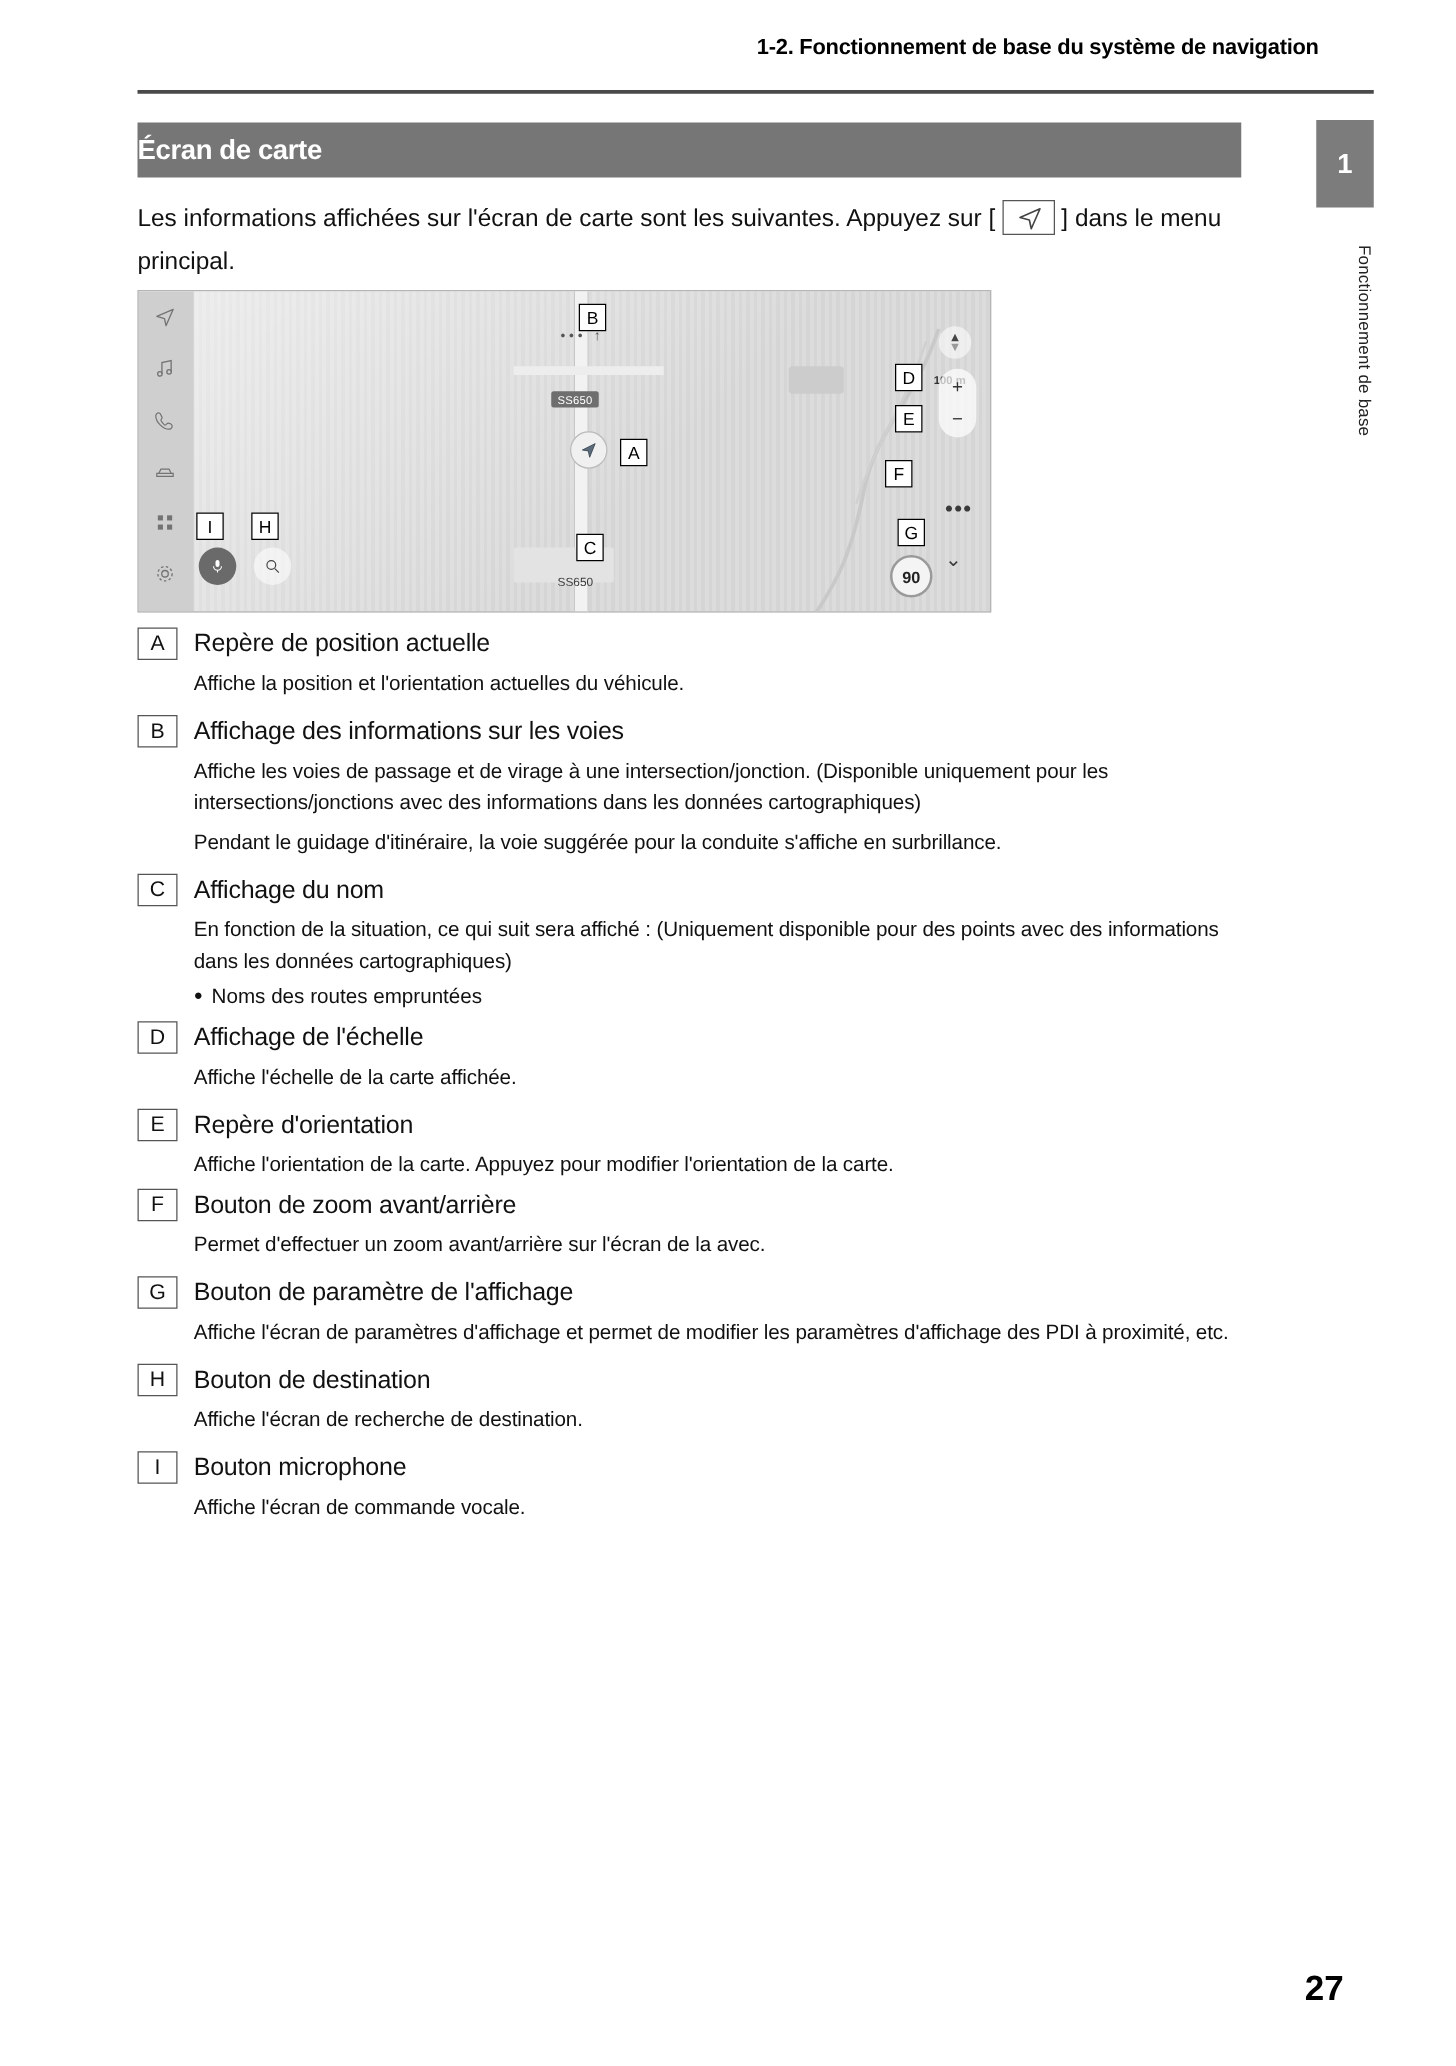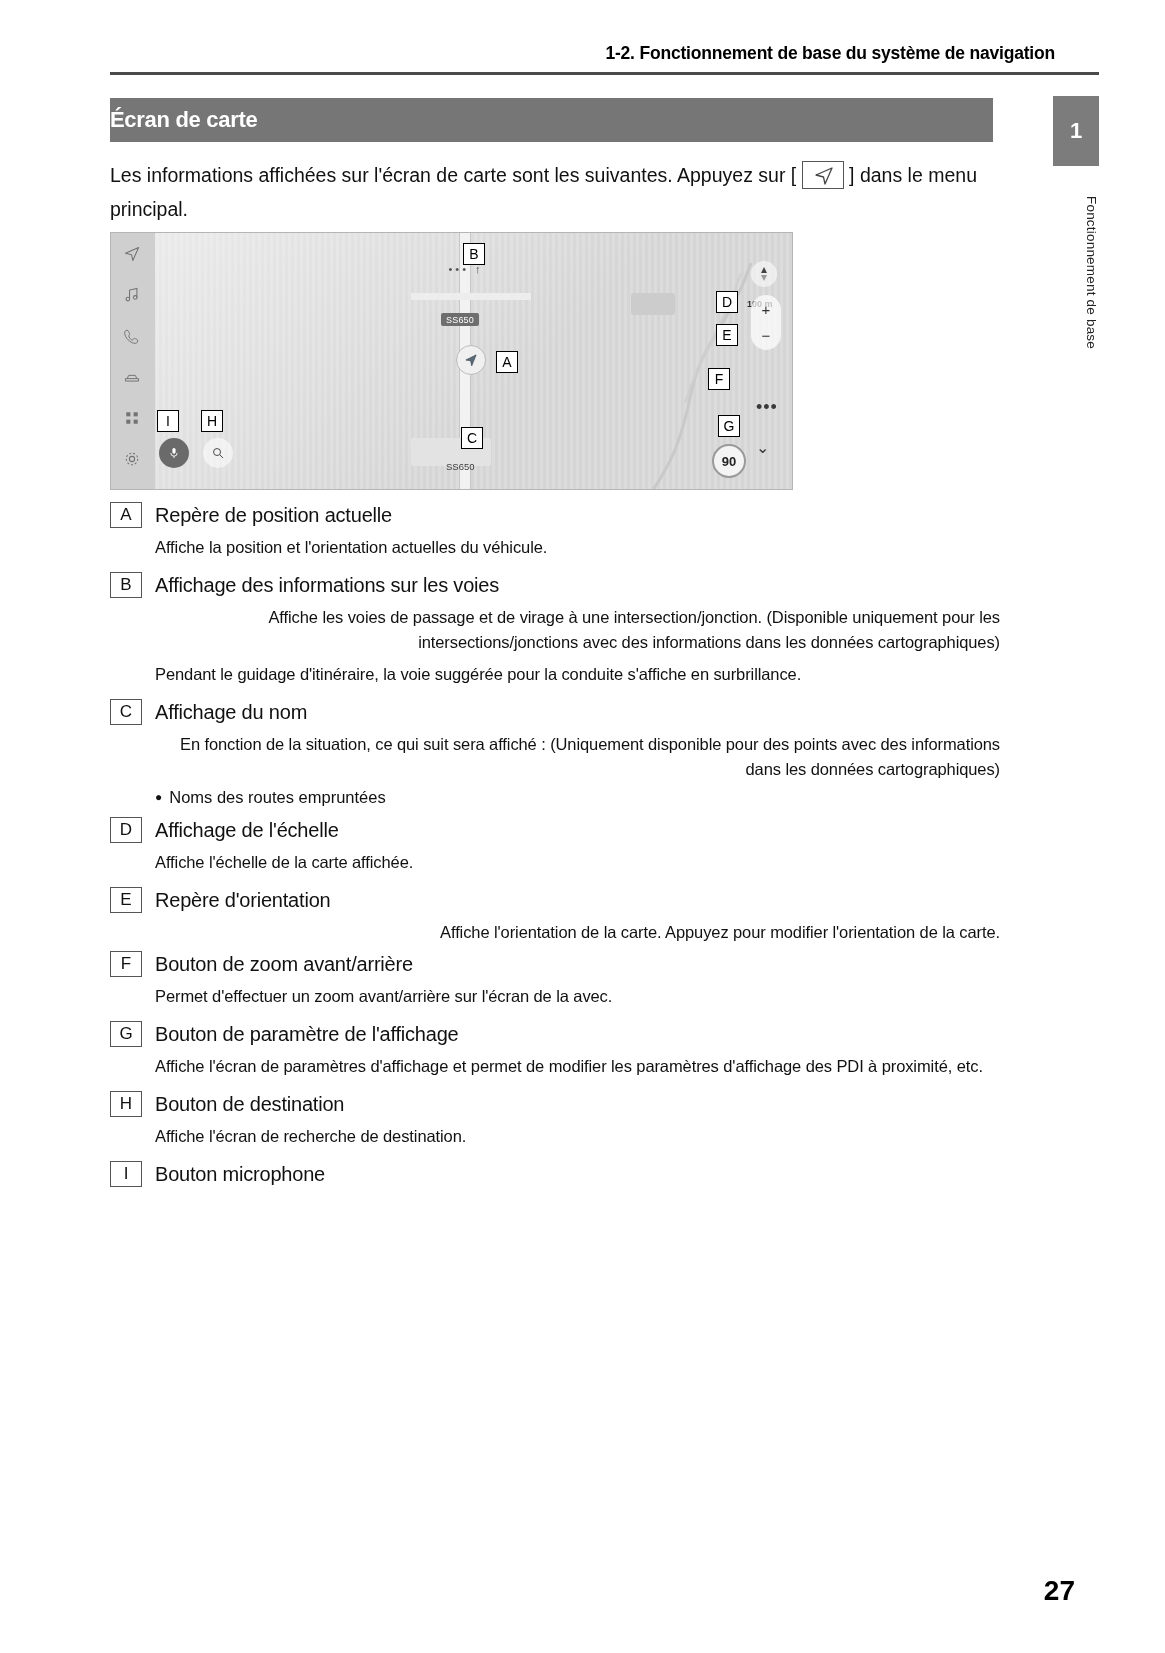--- a/index.html
+++ b/index.html
@@ -11,21 +11,21 @@
     width: 1165px; height: 1653px;
     position: relative;
     font-family: "Liberation Sans", sans-serif;
     color: #000;
     overflow: hidden;
   }
 
   
   .page-header {
     position: absolute;
-    top: 43px; left: 110px; right: 110px;
+    top: 27px; left: 110px; right: 110px;
     text-align: right;
     font-size: 17.5px;
     font-weight: bold;
     letter-spacing: -0.2px;
   }
   .header-rule {
     position: absolute;
     top: 72px; left: 110px; right: 66px;
     height: 3px;
     background: #4a4a4a;
@@ -225,21 +225,21 @@
   }
   .def-title {
     font-size: 20px; color: #111; line-height: 26px;
     letter-spacing: -0.2px;
   }
   .def-body {
     margin: 7px 0 12px 45px;
     font-size: 16.5px; line-height: 25px; color: #111;
     letter-spacing: -0.1px;
   }
-  .def-body.tight { margin-bottom: 6px; text-align: right; }
+  .def-body.tight { margin-bottom: 6px; }
   .bullet-line { margin: 6px 0 10px 45px; font-size: 16.5px; color:#111; }
   .bullet-line .dot { font-size: 12px; vertical-align: 2px; margin-right: 7px; }
 
   
   .page-num {
     position: absolute;
     bottom: 46px; right: 90px;
     font-size: 28px; font-weight: bold; margin-left: 16px;
   }
 </style>
@@ -422,16 +422,17 @@
   <div class="def-head">
     <div class="def-key">H</div>
     <div class="def-title">Bouton de destination</div>
   </div>
   <div class="def-body">Affiche l'écran de recherche de destination.</div>
 
   <div class="def-head">
     <div class="def-key">I</div>
     <div class="def-title">Bouton microphone</div>
   </div>
+  <div class="def-body">Affiche l'écran de commande vocale.</div>
 
 </div>
 
 <div class="page-num">27</div>
 
 </body></html>

